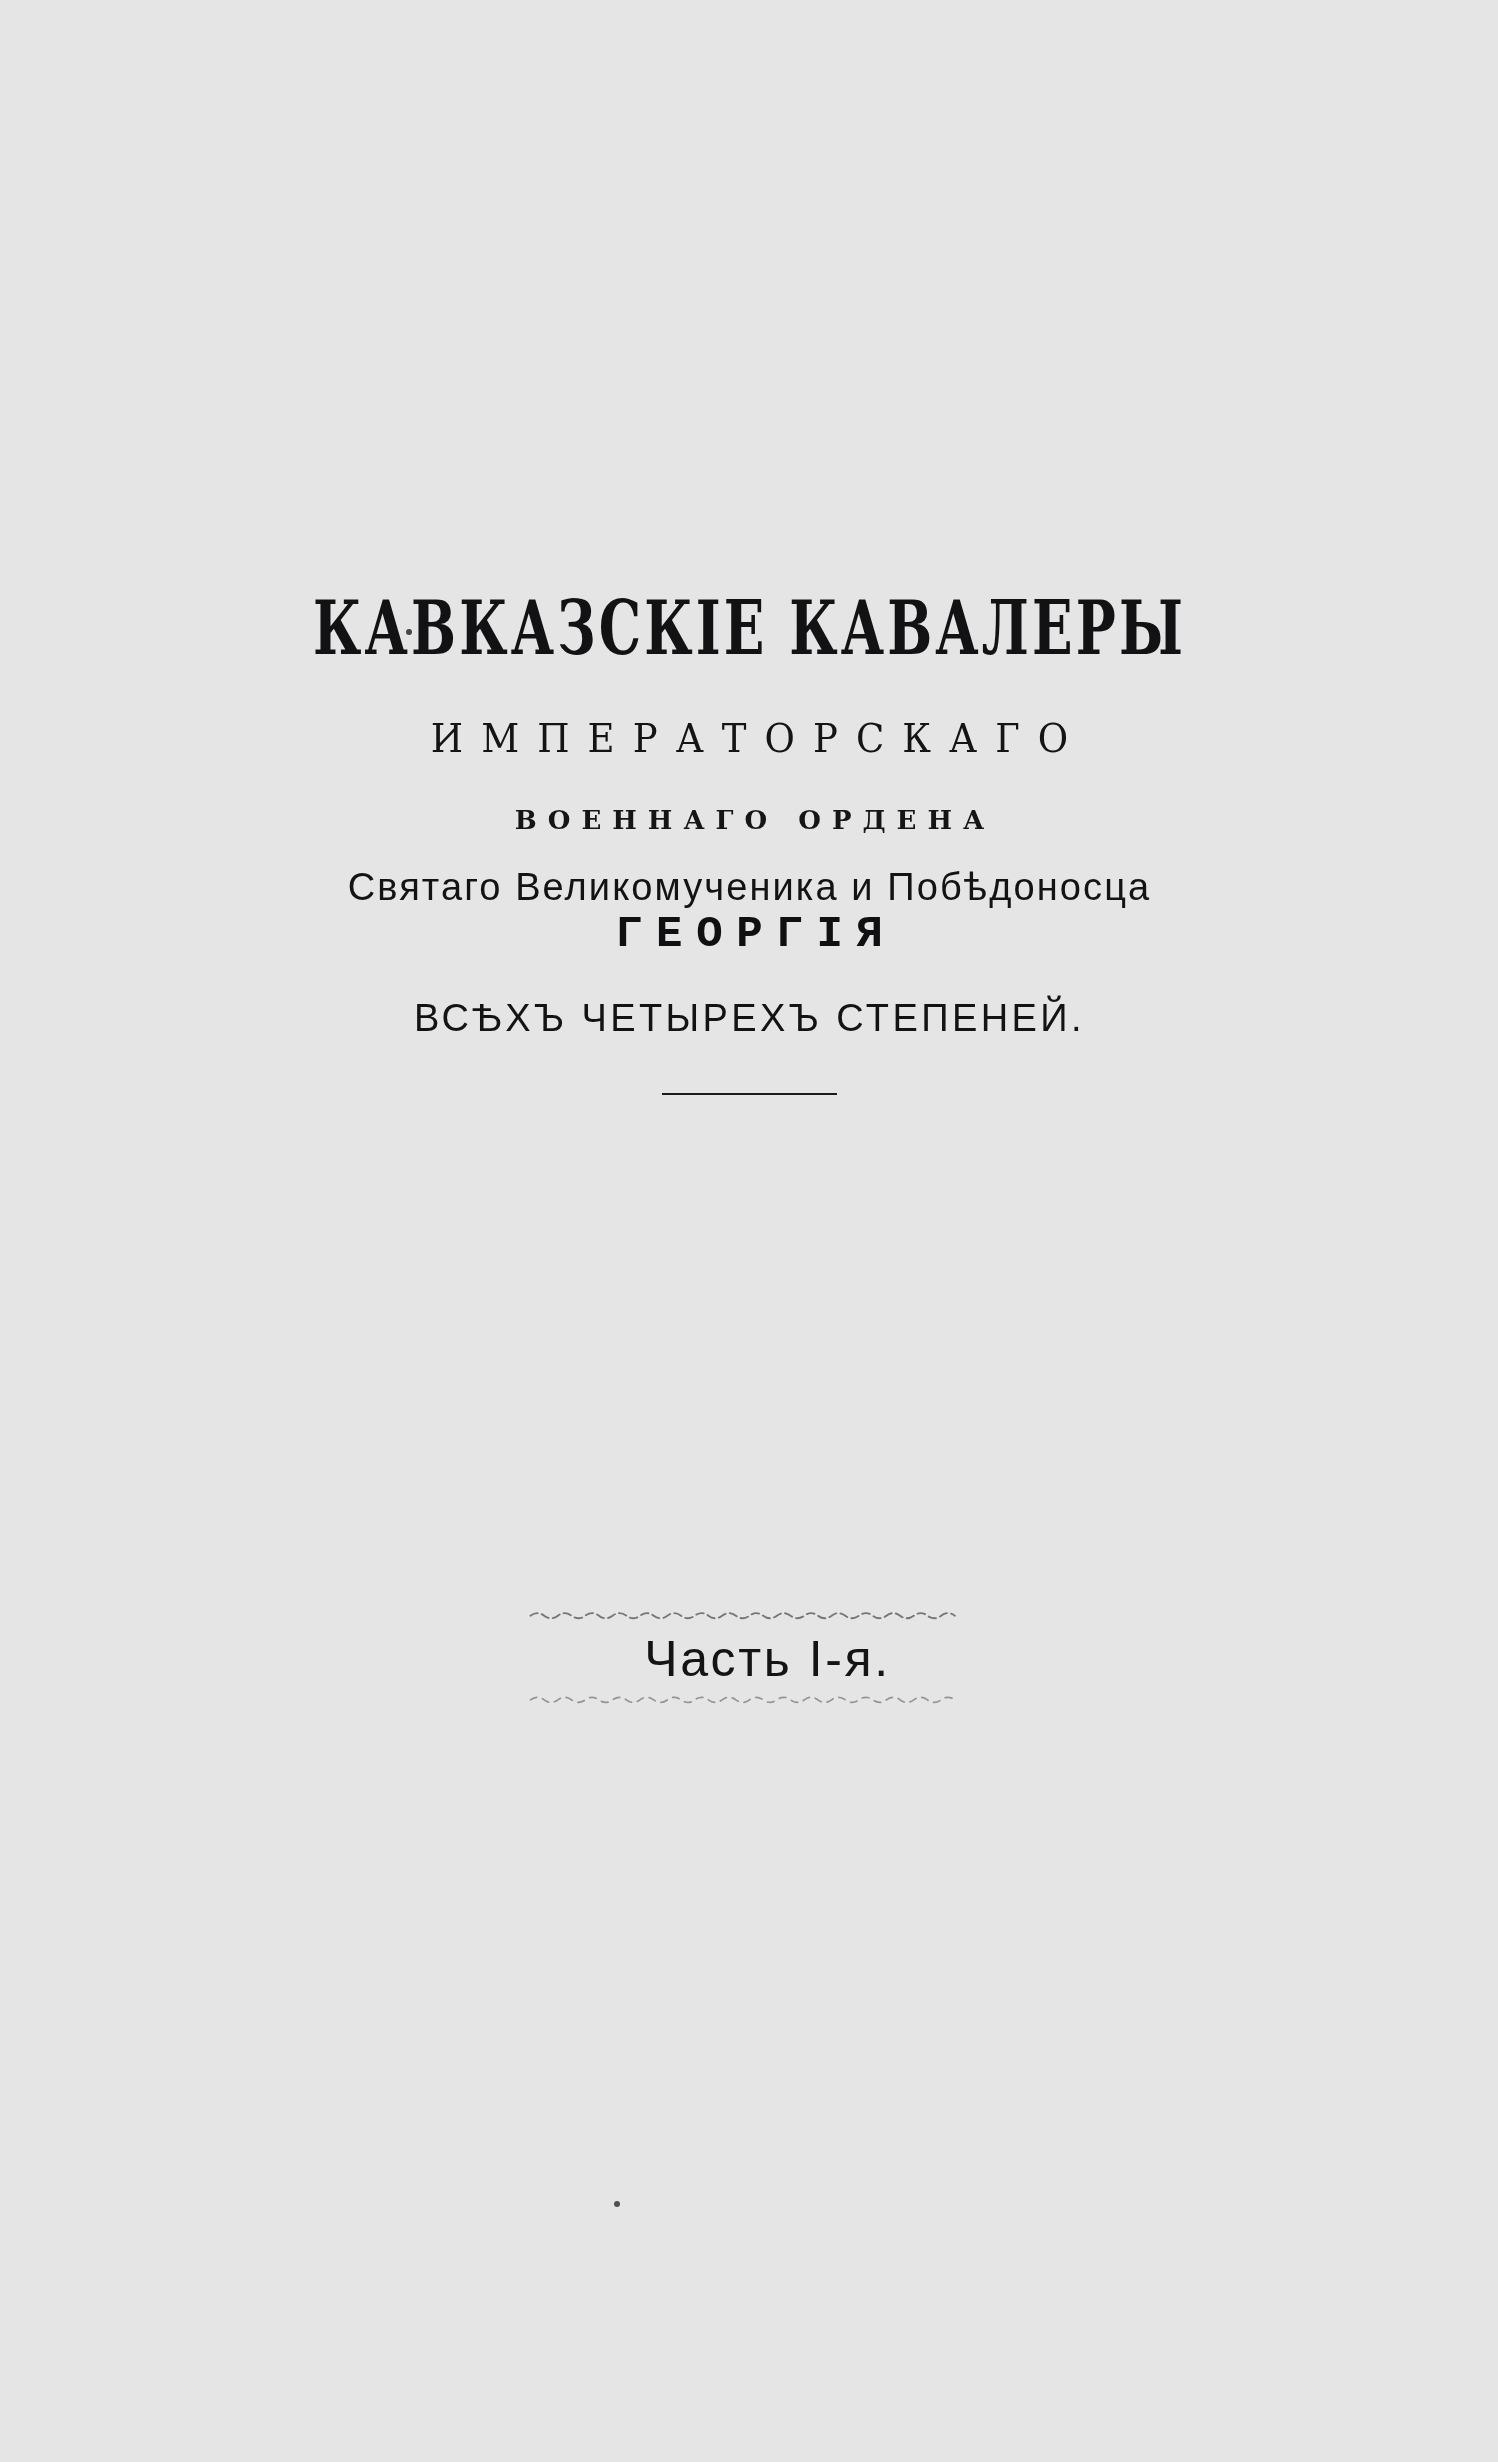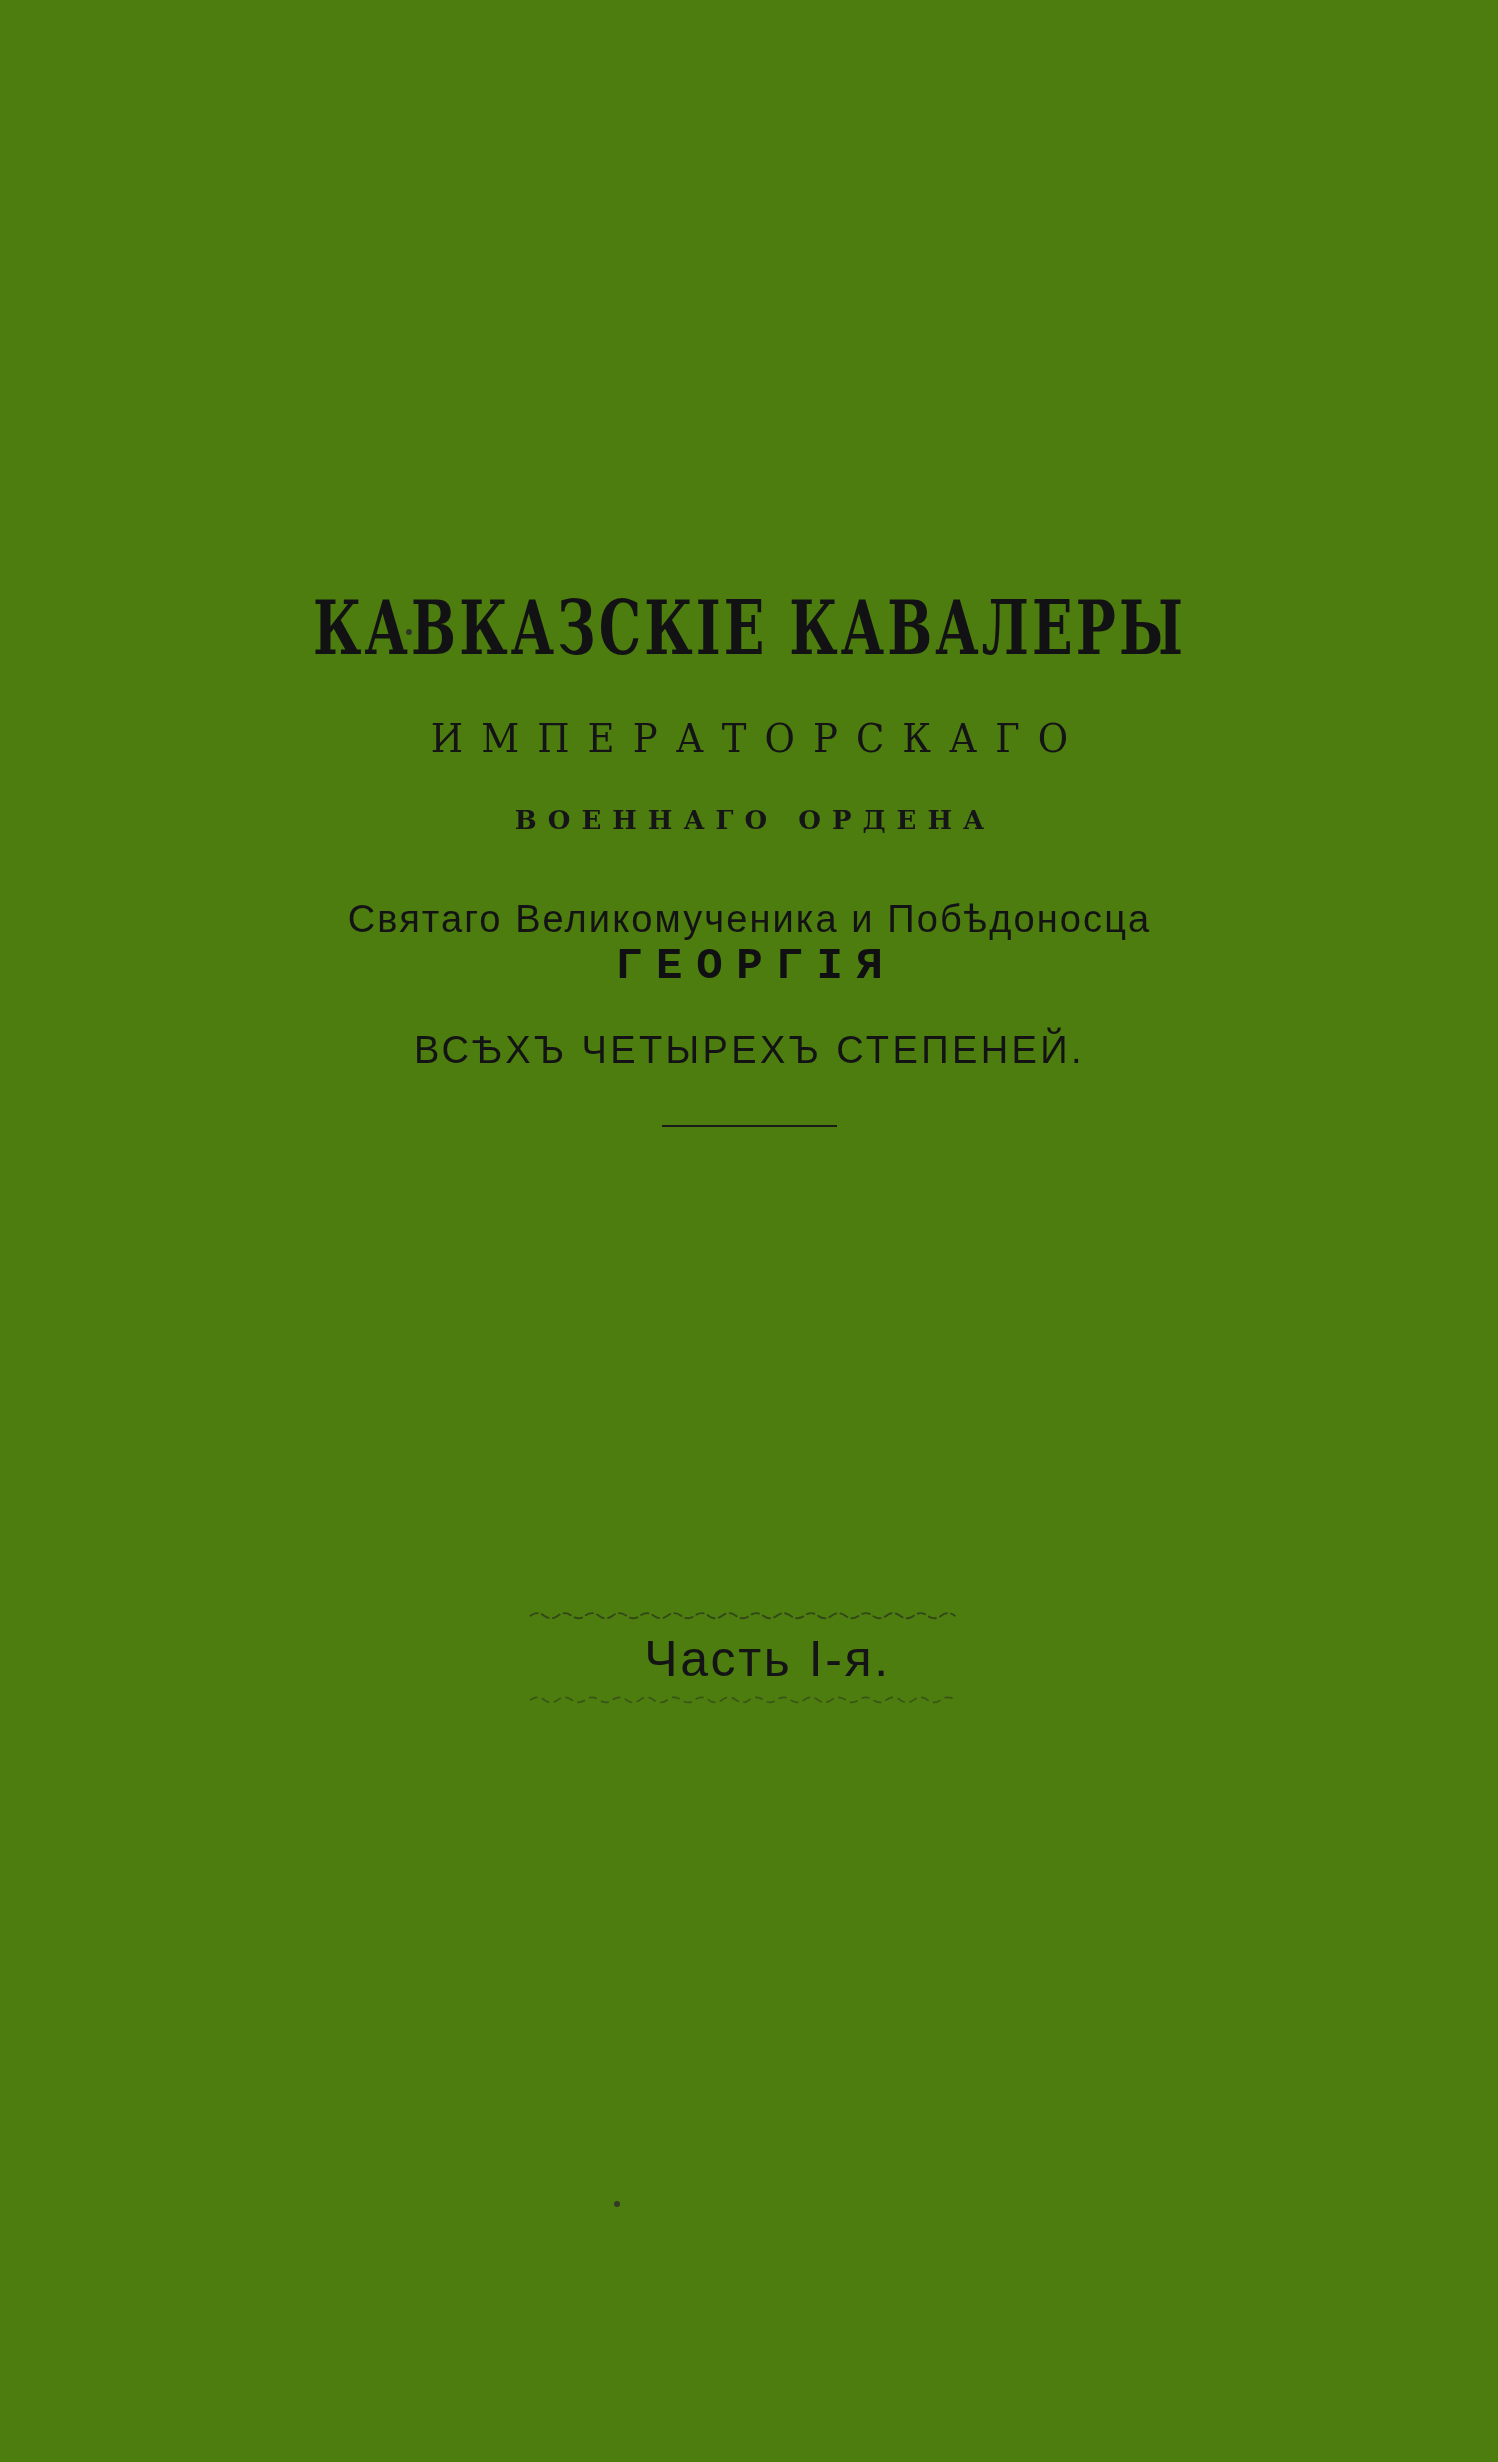--- a/index.html
+++ b/index.html
@@ -12,21 +12,21 @@
     height: 2462px;
     position: relative;
     font-family: "Liberation Sans", sans-serif;
     color: #18181a;
     overflow: hidden;
   }
 
   .page {
     position: absolute;
     inset: 0;
-    background: #4d7c0f;
+    background: #e5e5e5;
   }
 
   .title-block {
     position: absolute;
     left: 0;
     right: 0;
     top: 590px;
     text-align: center;
   }
 
@@ -79,21 +79,21 @@
     margin-top: 44px;
     font-family: "DejaVu Serif", serif;
     font-weight: 700;
     font-size: 26px;
     letter-spacing: 11px;
     text-indent: 11px;
     color: #151517;
   }
 
   .line-saint {
-    margin-top: 63px;
+    margin-top: 31px;
     font-family: "Liberation Sans", sans-serif;
     font-weight: 400;
     font-size: 38px;
     letter-spacing: 2.1px;
     color: #131315;
   }
 
   .line-george {
     font-family: Liberation Mono, monospace;
     font-weight: 700;

